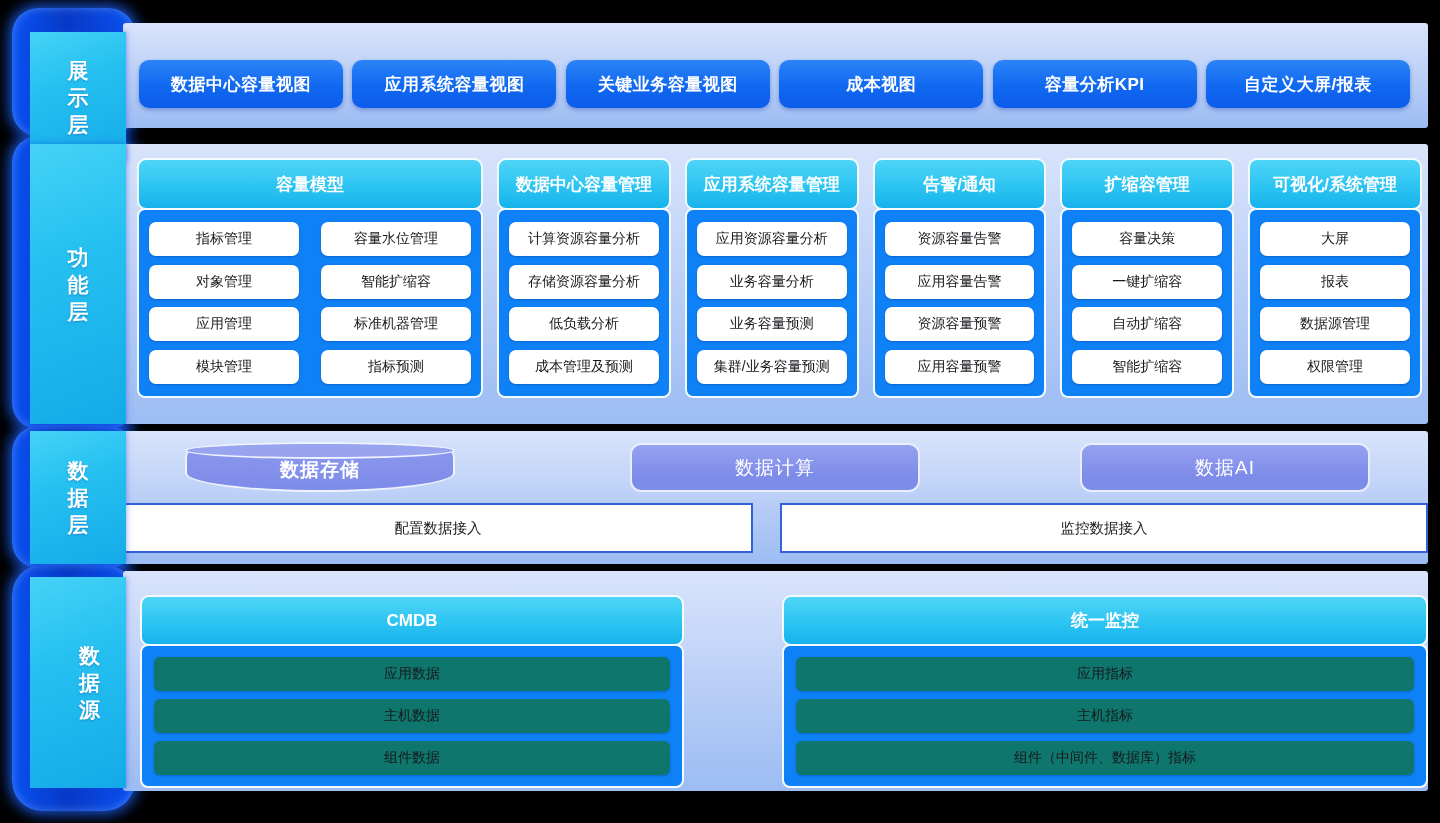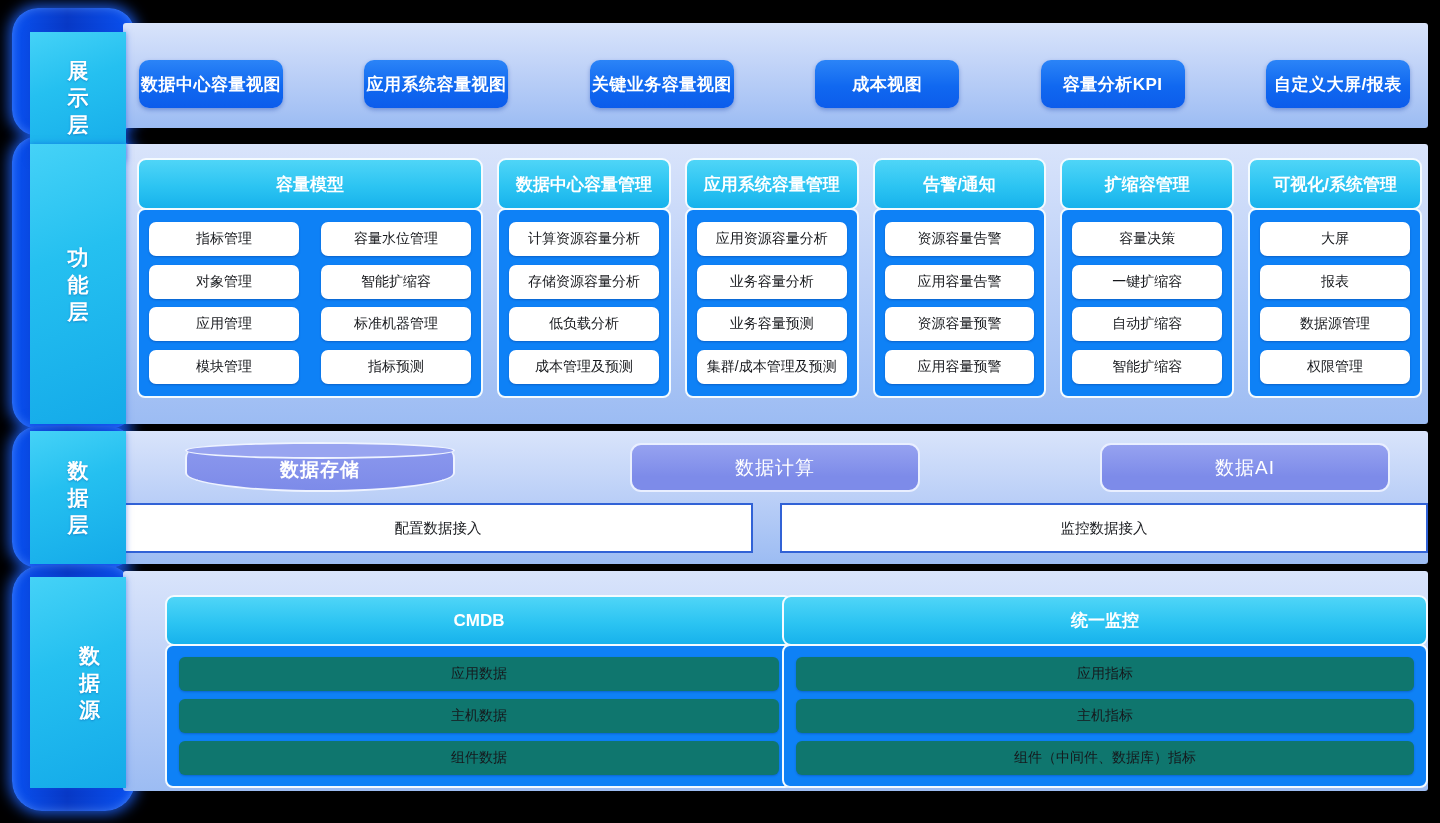--- a/index.html
+++ b/index.html
@@ -28,21 +28,21 @@
   
   .panel{position:absolute;left:123px;width:1305px;border-radius:3px;
         background:linear-gradient(180deg,#d9e4fb 0%,#bcd0f7 48%,#9cbcf3 100%);}
   .row1{top:23px;height:105px;display:flex;align-items:flex-start;justify-content:space-between;
         padding:37px 18px 0 16px;}
   .row2{top:144px;height:280px;display:flex;gap:14px;padding:14px 6px 26px 14px;}
   .row3{top:431px;height:133px;}
   .row4{top:571px;height:220px;}
 
   
-  .pbtn{width:144px;height:48px;border-radius:10px;display:flex;align-items:center;justify-content:center;
+  .pbtn{width:204px;height:48px;border-radius:10px;display:flex;align-items:center;justify-content:center;
         background:linear-gradient(180deg,#2b84f7 0%,#1068f0 55%,#0c5ceb 100%);
         color:#fff;font-size:17px;font-weight:bold;letter-spacing:.5px;
         box-shadow:0 2px 4px rgba(10,50,160,.35);}
 
   
   .fcol{display:flex;flex-direction:column;flex:1;}
   .fcol.wide{flex:0 0 346px;}
   .fcol-head{height:52px;flex:0 0 52px;border:2px solid #f4fbff;border-radius:9px;
         background:linear-gradient(180deg,#4fd5f7 0%,#2cc4f2 55%,#17b2ec 100%);
         display:flex;align-items:center;justify-content:center;
@@ -63,29 +63,29 @@
         display:flex;align-items:center;justify-content:center;
         color:#fff;font-size:19px;font-weight:bold;letter-spacing:1px;}
   .cyl-top{position:absolute;left:62px;top:11px;width:270px;height:17px;border-radius:50%;
         background:linear-gradient(180deg,#9ca8f1,#8removed893e9);background-color:#98a4f0;
         border:2px solid #eef3ff;z-index:2;}
   .pbox{position:absolute;top:12px;width:290px;height:49px;border-radius:11px;
         background:linear-gradient(180deg,#96a2f0 0%,#7d8be9 70%);
         border:2px solid #e9efff;display:flex;align-items:center;justify-content:center;
         color:#fff;font-size:19px;font-weight:normal;letter-spacing:1px;}
   .pbox.compute{left:507px;}
-  .pbox.ai{left:977px;}
+  .pbox.ai{left:957px;}
   .access{position:absolute;top:72px;height:50px;background:#fff;border:2px solid #3162d6;
         display:flex;align-items:center;justify-content:center;color:#16181c;font-size:14.5px;}
   .access.left{left:0;width:630px;}
   .access.right{left:657px;width:648px;}
 
   
   .srcbox{position:absolute;top:24px;height:190px;display:flex;flex-direction:column;}
-  .srcbox.left{left:17px;width:628px;margin-left:25px;}
+  .srcbox.left{left:17px;width:544px;}
   .srcbox.right{left:659px;width:646px;}
   .src-head{height:51px;flex:0 0 51px;border:2px solid #f4fbff;border-radius:9px;
         background:linear-gradient(180deg,#4fd5f7 0%,#2cc4f2 55%,#17b2ec 100%);
         display:flex;align-items:center;justify-content:center;
         color:#fff;font-size:17px;font-weight:bold;position:relative;z-index:2;}
   .src-body{flex:1;margin-top:-2px;border:2px solid #f4fbff;border-radius:8px;
         background:#0e81f6;padding:11px 12px;display:flex;flex-direction:column;
         justify-content:space-between;gap:8px;}
   .srow{height:34px;min-height:34px;background:#0f766e;border-radius:6px;
         display:flex;align-items:center;justify-content:center;
@@ -135,21 +135,21 @@
         <div class="witem">成本管理及预测</div>
       </div>
     </div>
 
     <div class="fcol">
       <div class="fcol-head">应用系统容量管理</div>
       <div class="fcol-body">
         <div class="witem">应用资源容量分析</div>
         <div class="witem">业务容量分析</div>
         <div class="witem">业务容量预测</div>
-        <div class="witem">集群/成本管理及预测</div>
+        <div class="witem">集群/业务容量预测</div>
       </div>
     </div>
 
     <div class="fcol">
       <div class="fcol-head">告警/通知</div>
       <div class="fcol-body">
         <div class="witem">资源容量告警</div>
         <div class="witem">应用容量告警</div>
         <div class="witem">资源容量预警</div>
         <div class="witem">应用容量预警</div>

